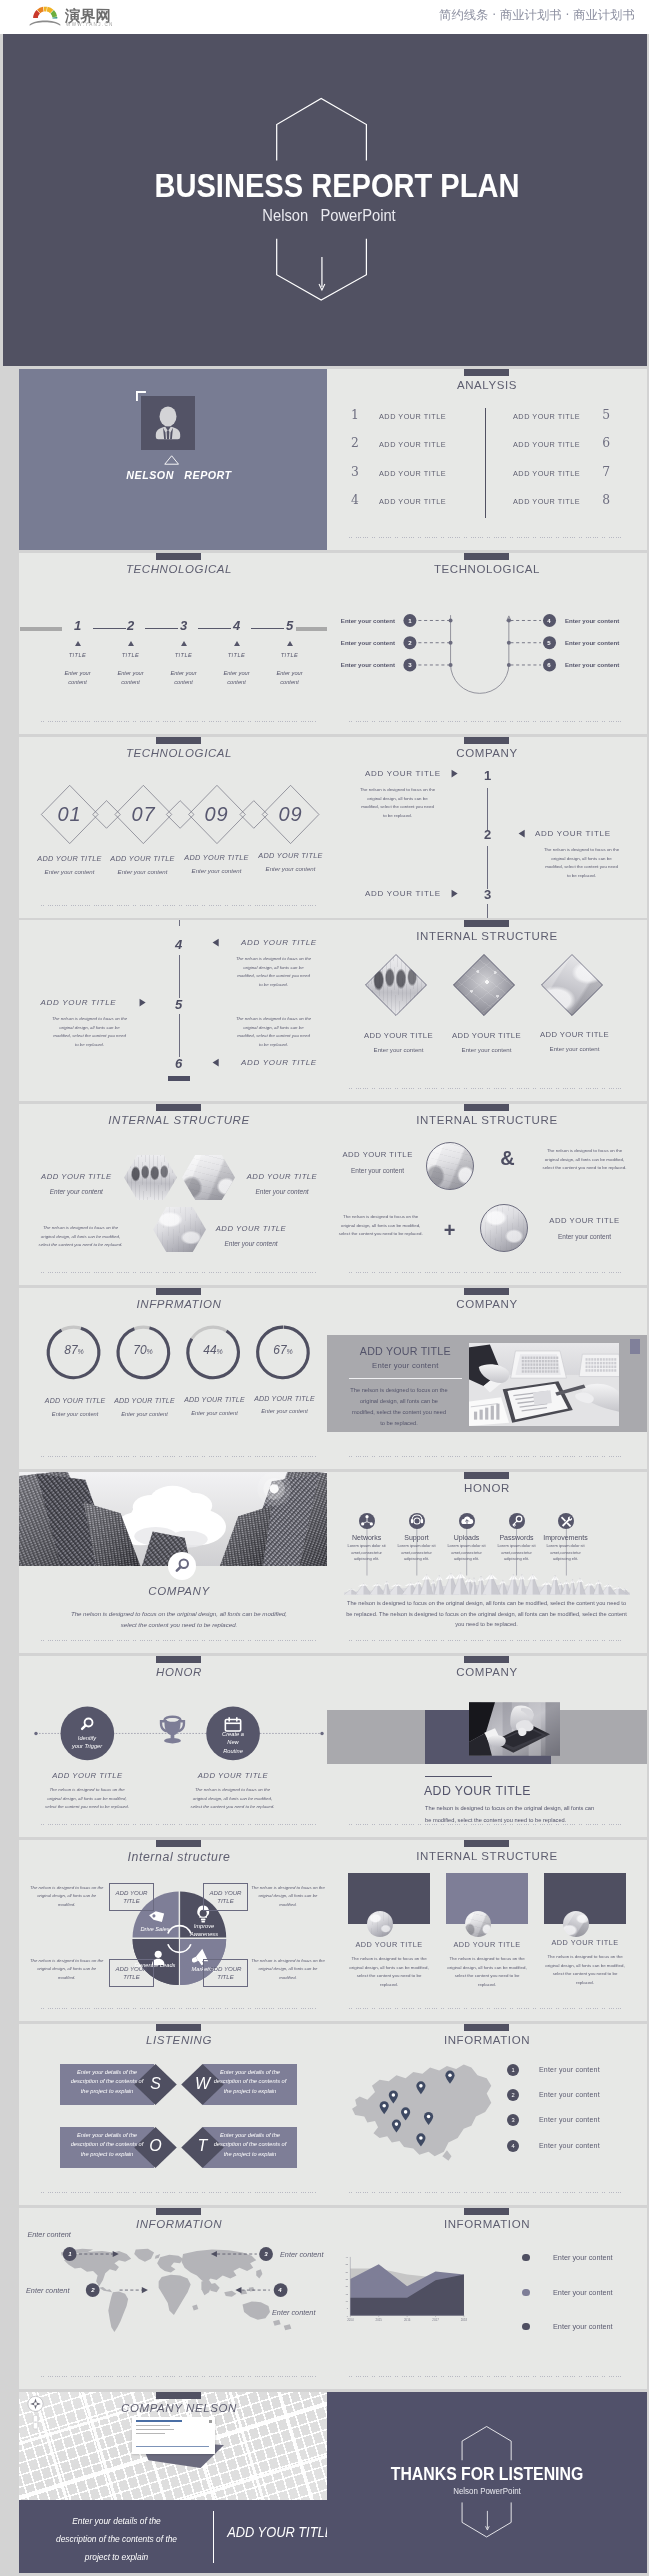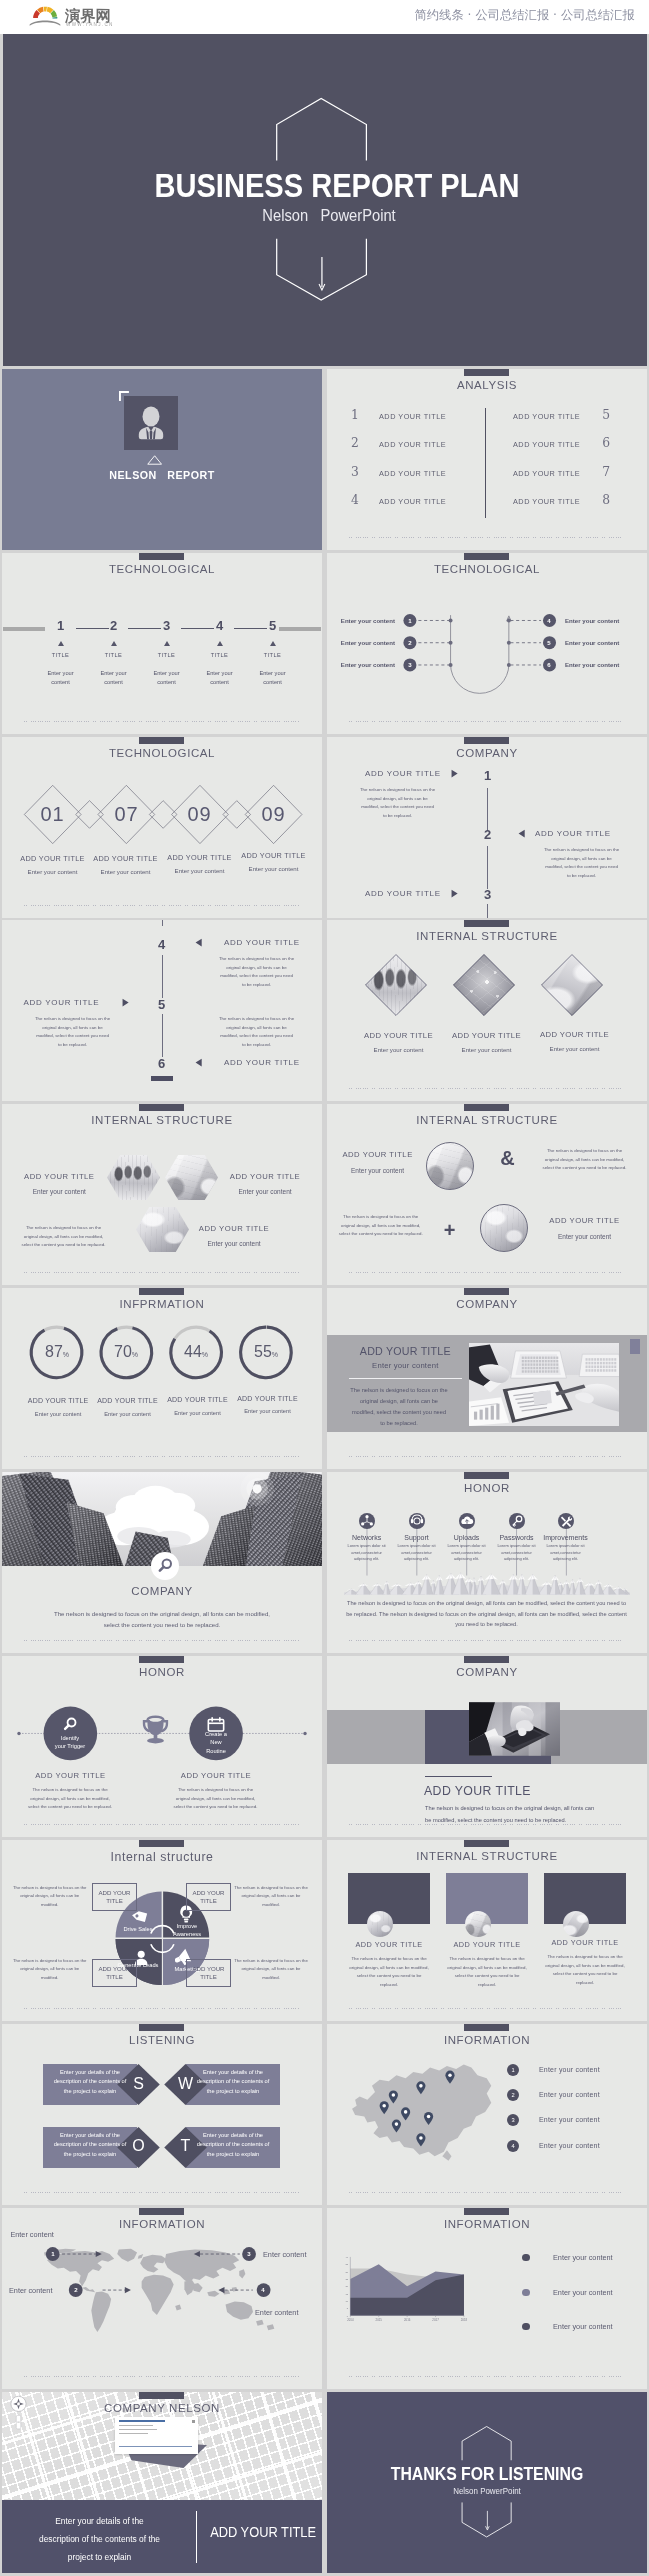--- a/index.html
+++ b/index.html
@@ -11,21 +11,21 @@
   .logo{position:absolute;left:28px;top:5.4px;width:84px;height:23px;}
   .logo-mark{position:absolute;left:0;top:0;width:34px;height:21.5px;}
   .logo-cn{position:absolute;left:37px;top:0.8px;font-size:15.3px;letter-spacing:0px;color:#6d6d6d;font-family:"DejaVu Sans",sans-serif;font-weight:bold;white-space:nowrap;}
   .logo-url{position:absolute;left:38px;top:17px;font-size:4.6px;letter-spacing:1.3px;color:#9e9e9e;white-space:nowrap;font-family:"Liberation Sans",sans-serif;}
   .tagline{position:absolute;right:15.3px;top:7px;font-size:12.3px;color:#8c8fa0;letter-spacing:0px;white-space:nowrap;font-family:"DejaVu Sans",sans-serif;}
 
   
   .slide{position:absolute;overflow:hidden;background:#e7e8e6;}
   .title-slide{left:3.1px;top:34px;width:644px;height:332px;background:#515162;}
   .sl{width:320px;height:181px;}
-  .col-l{left:2px;}
+  .col-l{left:19px;font-style:italic;}
   .col-r{left:327px;}
 
   
   .tbar{position:absolute;left:50%;top:0;width:45px;height:7px;margin-left:-22.6px;background:#515162;}
   .stitle{position:absolute;left:0;top:10px;width:100%;text-align:center;font-size:11.5px;color:#5e5e70;letter-spacing:0.6px;}
   .dotline{position:absolute;left:22px;bottom:12.3px;width:275px;height:0.8px;
      background-image:repeating-linear-gradient(to right,#b8b9c3 0,#b8b9c3 0.8px,transparent 0.8px,transparent 2.3px);}
   .abs{position:absolute;}
 
   
@@ -92,21 +92,21 @@
      linear-gradient(112deg, rgba(255,255,255,.42) 0 26%, transparent 28% 60%, rgba(60,60,70,.16) 64% 100%),
      repeating-linear-gradient(14deg, rgba(90,90,100,.06) 0 0.8px, transparent 0.8px 6.1px),
      linear-gradient(168deg,#f6f6f7 0%,#e2e2e5 40%,#bdbdc3 76%,#a0a0a8 100%);}
   
   .hexph{width:53px;height:45px;clip-path:polygon(25% 0,75% 0,100% 50%,75% 100%,25% 100%,0 50%);}
   .circph{width:46px;height:46px;border-radius:50%;border:0.8px solid #6e6e80;}
   .hxcap{position:absolute;font-size:7.7px;color:#5b5b70;letter-spacing:0.5px;}
   .hxsub{position:absolute;font-size:6.5px;color:#5b5b70;}
   
   .pct{position:absolute;top:55px;width:54px;text-align:center;color:#5a5a6d;}
-  .pctv{font-size:16px;letter-spacing:0px;margin-top:12px;}
+  .pctv{font-size:12px;letter-spacing:0px;margin-top:12px;}
   .pctu{font-size:7px;}
   .dncap{position:absolute;width:83px;text-align:center;font-size:7px;color:#5b5b70;letter-spacing:0.2px;}
   .dnsub{position:absolute;width:83px;text-align:center;font-size:5.7px;color:#5b5b70;}
   
   .honcol{position:absolute;top:41px;width:67px;text-align:center;}
   .honcirc{width:16px;height:16px;margin:0 auto;border-radius:50%;background:#56566a;}
   .honcirc svg{width:16px;height:16px;display:block;}
   .honttl{margin-top:4.6px;font-size:7px;color:#4f4f63;}
   .honsub{margin:2.3px 10px 0;font-size:4px;color:#5b5b70;line-height:1.7;}
   
@@ -154,21 +154,21 @@
         <path d="M20.1 2.3 A15.5 15.5 0 0 1 24.6 2.3 L23.7 8.6 A9.2 9.2 0 0 0 21 8.6 Z" fill="#f0b323"></path>
         <path d="M25.3 2.4 A15.5 15.5 0 0 1 33 6.1 L28.7 10.7 A9.2 9.2 0 0 0 24.4 8.6 Z" fill="#f0b323"></path>
         <path d="M33.6 6.6 A15.5 15.5 0 0 1 37.8 15 L31.6 16 A9.2 9.2 0 0 0 29.2 11.1 Z" fill="#6cae3e"></path>
         <path d="M37.9 15.8 A15.5 15.5 0 0 1 38 17 L31.8 17 A9.2 9.2 0 0 0 31.7 16.5 Z" fill="#6cae3e"></path>
         <path d="M37.9 16 A15.5 15.5 0 0 1 38 17.6 L31.8 17.6 A9.2 9.2 0 0 0 31.7 16.7 Z" fill="#178a8a"></path>
         <path d="M2 25.5 C10 18.5 34 18.5 42 25.5 L42 27 C34 21 10 21 2 27 Z" fill="#8c8c8c"></path>
       </svg>
       <div class="logo-cn">演界网</div>
       <div class="logo-url">WWW.YANJ.CN</div>
     </div>
-    <div class="tagline">简约线条 · 公司总结汇报 · 公司总结汇报</div>
+    <div class="tagline">简约线条 · 商业计划书 · 商业计划书</div>
   </div>
 
   <div class="slide sl col-l" style="top:369px;background:#787c93;">
     <svg class="abs" style="left:117px;top:21.5px;width:10.7px;height:10.7px" viewBox="0 0 14 14" width="10.7" height="10.7">
       <path d="M1 13 L1 1 L13 1" fill="none" stroke="#ffffff" stroke-width="3"></path>
     </svg>
     <div class="abs" style="left:122px;top:27px;width:54px;height:54px;background:#535366;">
       <svg style="width:54px;height:54px" viewBox="0 0 70 70">
         <ellipse cx="35" cy="26.5" rx="11" ry="13" fill="#d3d3d6"></ellipse>
         <path d="M35 39.5 c-4 0 -7.5 1.2 -10.5 2.6 c-3.2 1.5 -5.3 4.2 -5.3 7.7 L19.2 53 a3 3 0 0 0 3 3 l25.6 0 a3 3 0 0 0 3 -3 l0 -3.2 c0 -3.5 -2.1 -6.2 -5.3 -7.7 c-3 -1.4 -6.5 -2.6 -10.5 -2.6 z" fill="#d3d3d6"></path>
@@ -465,21 +465,21 @@
         <circle cx="162" cy="84" r="33" stroke="#4f4f61" stroke-dasharray="186 21" transform="rotate(-76 162 84)"></circle>
         <circle cx="253" cy="84" r="33" stroke="#c6c6c6"></circle>
         <circle cx="253" cy="84" r="33" stroke="#4f4f61" stroke-dasharray="155 52" transform="rotate(-58 253 84)"></circle>
         <circle cx="344" cy="84" r="33" stroke="#c6c6c6"></circle>
         <circle cx="344" cy="84" r="33" stroke="#4f4f61" stroke-dasharray="205 2" transform="rotate(-88 344 84)"></circle>
       </g>
     </svg>
     <div class="pct" style="left:28px;"><span class="pctv">87</span><span class="pctu">%</span></div>
     <div class="pct" style="left:97px;"><span class="pctv">70</span><span class="pctu">%</span></div>
     <div class="pct" style="left:167px;"><span class="pctv">44</span><span class="pctu">%</span></div>
-    <div class="pct" style="left:237px;"><span class="pctv">55</span><span class="pctu">%</span></div>
+    <div class="pct" style="left:237px;"><span class="pctv">67</span><span class="pctu">%</span></div>
     <div class="dncap" style="left:14.6px;top:109px;">ADD YOUR TITLE</div>
     <div class="dncap" style="left:84px;top:109px;">ADD YOUR TITLE</div>
     <div class="dncap" style="left:154px;top:108px;">ADD YOUR TITLE</div>
     <div class="dncap" style="left:224px;top:107px;">ADD YOUR TITLE</div>
     <div class="dnsub" style="left:14.6px;top:123px;">Enter your content</div>
     <div class="dnsub" style="left:84px;top:123px;">Enter your content</div>
     <div class="dnsub" style="left:154px;top:122px;">Enter your content</div>
     <div class="dnsub" style="left:224px;top:120px;">Enter your content</div>
     <div class="dotline"></div>
   </div>

